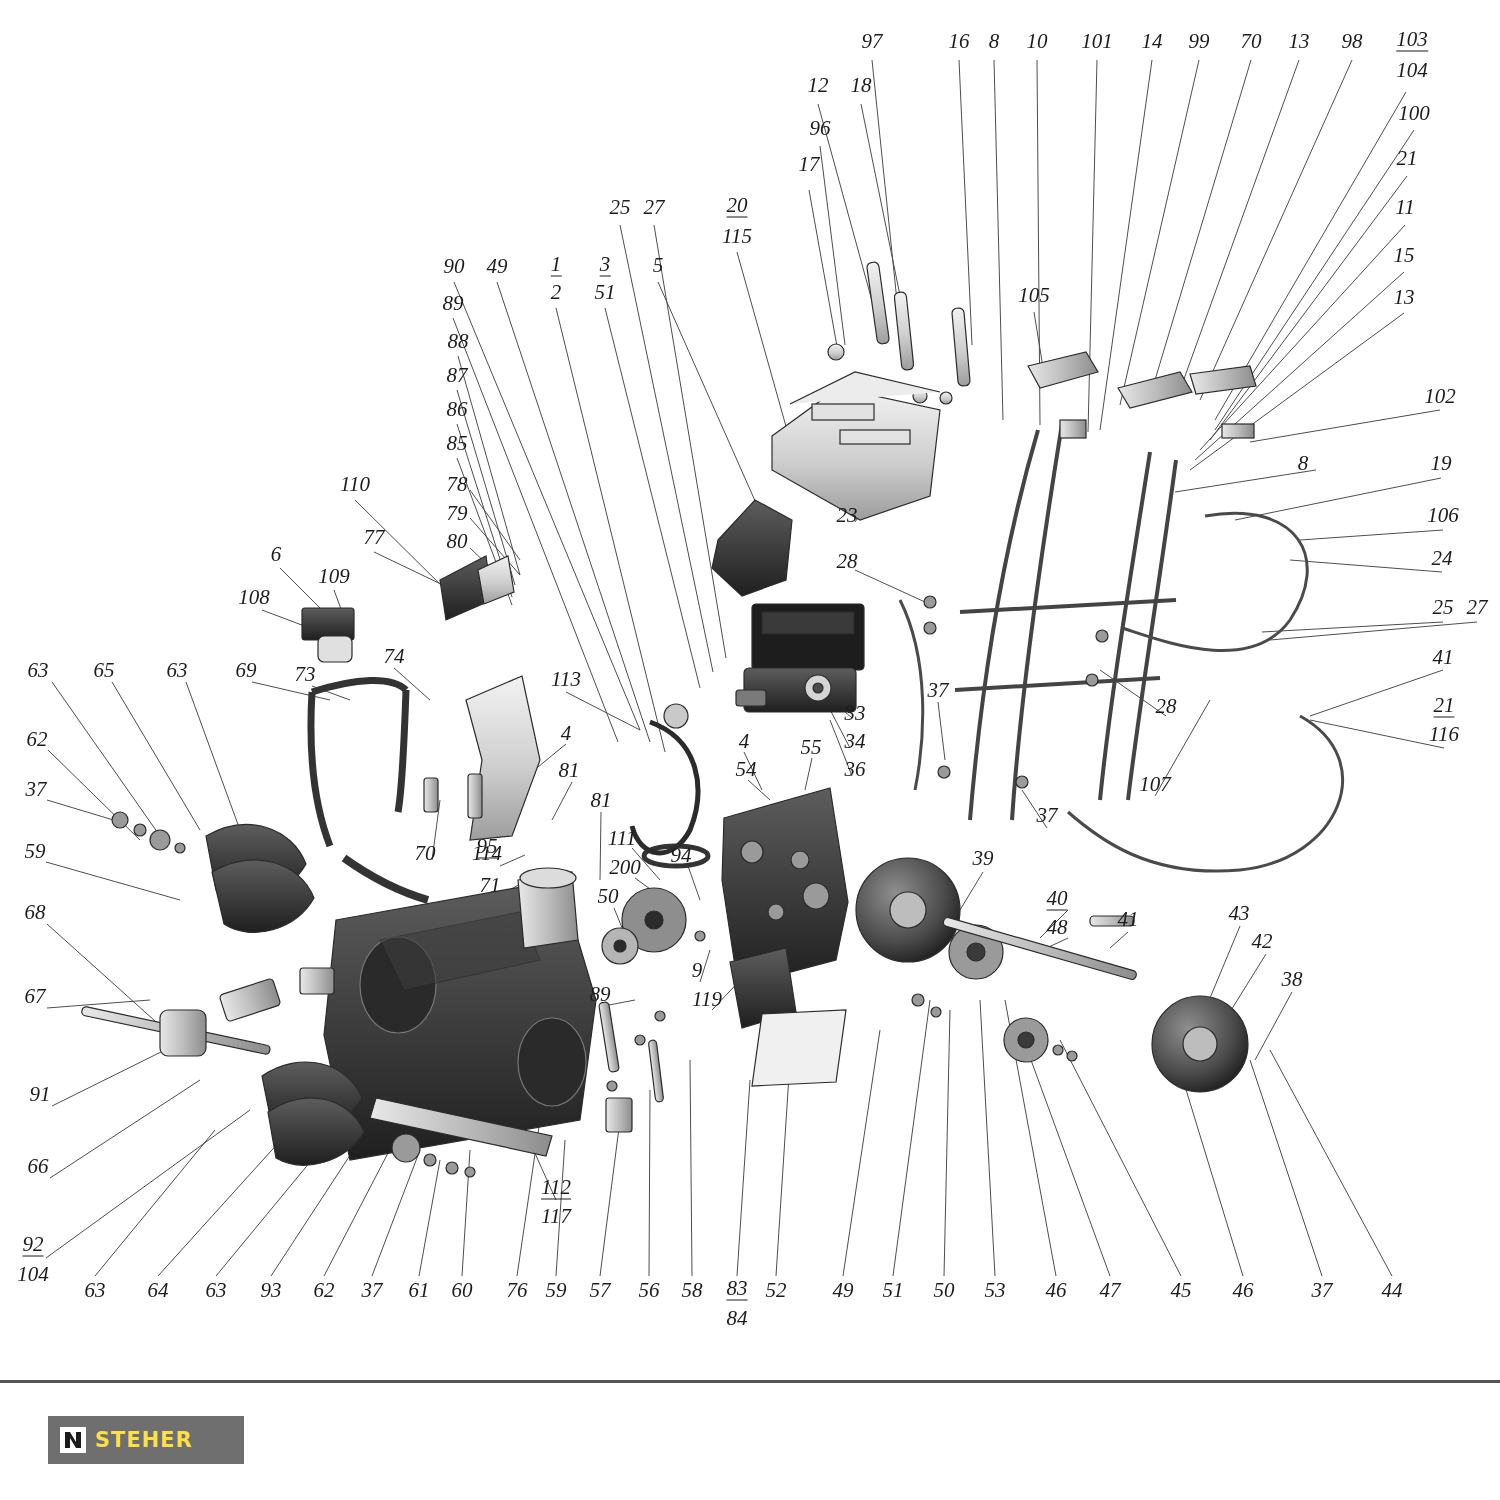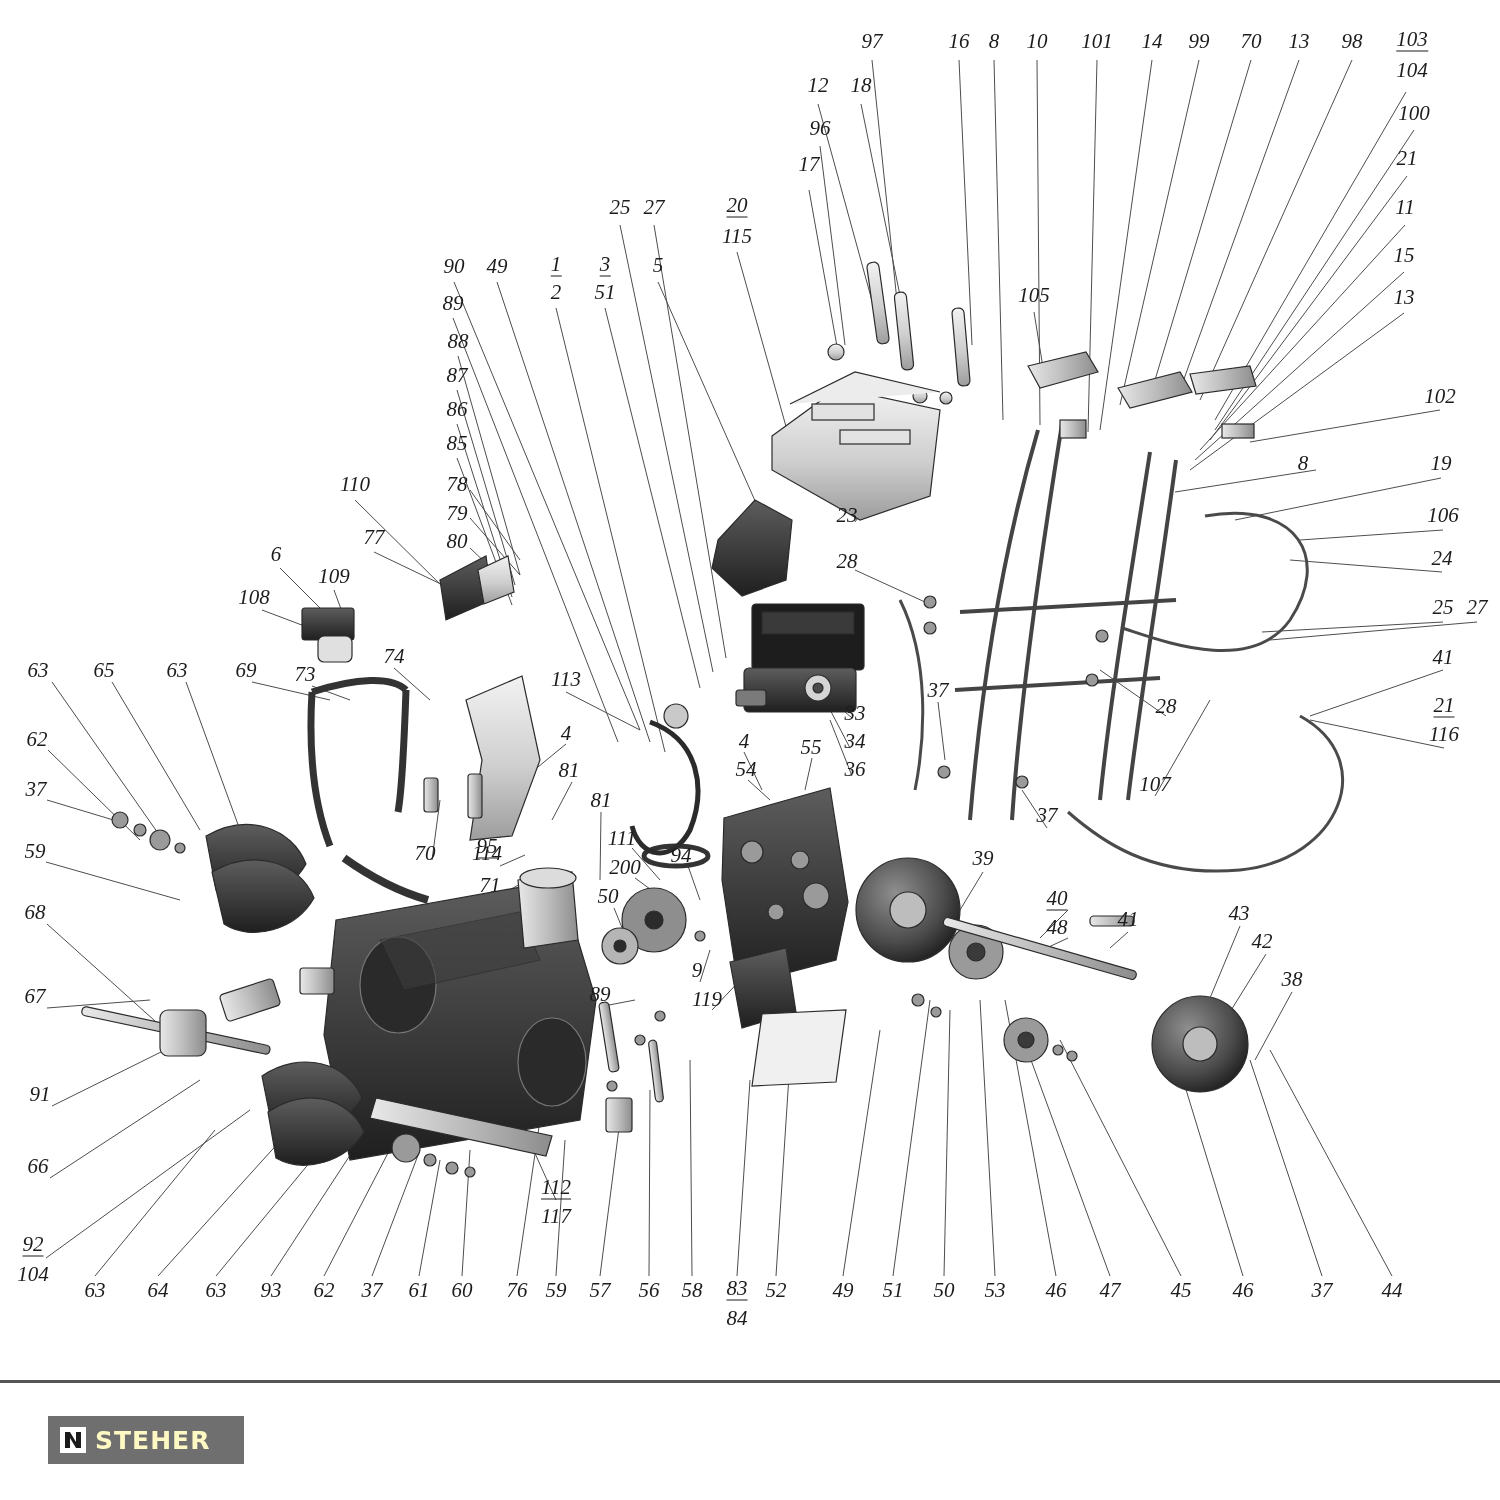--- a/index.html
+++ b/index.html
@@ -81,24 +81,24 @@
   #brand-mark {
     width: 26px;
     height: 26px;
     background: #ffffff;
     display: flex;
     align-items: center;
     justify-content: center;
   }
   #brand-mark svg { display: block; }
   #brand-text {
-    color: #fef9c3;
+    color: #fde047;
     font-family: "DejaVu Sans", sans-serif;
     font-weight: bold;
-    font-size: 25px;
+    font-size: 21px;
     letter-spacing: 1px;
   }
   #caption {
     margin-left: 42px;
     font-size: 26px;
     color: #121212;
   }
   #caption .model {
     font-weight: bold;
   }

